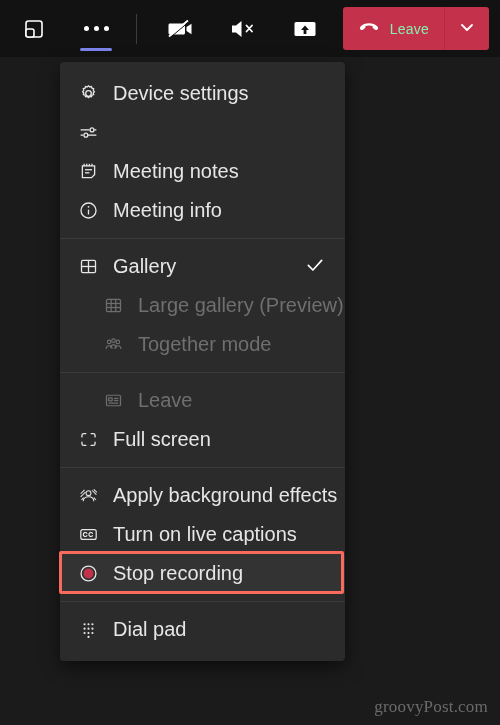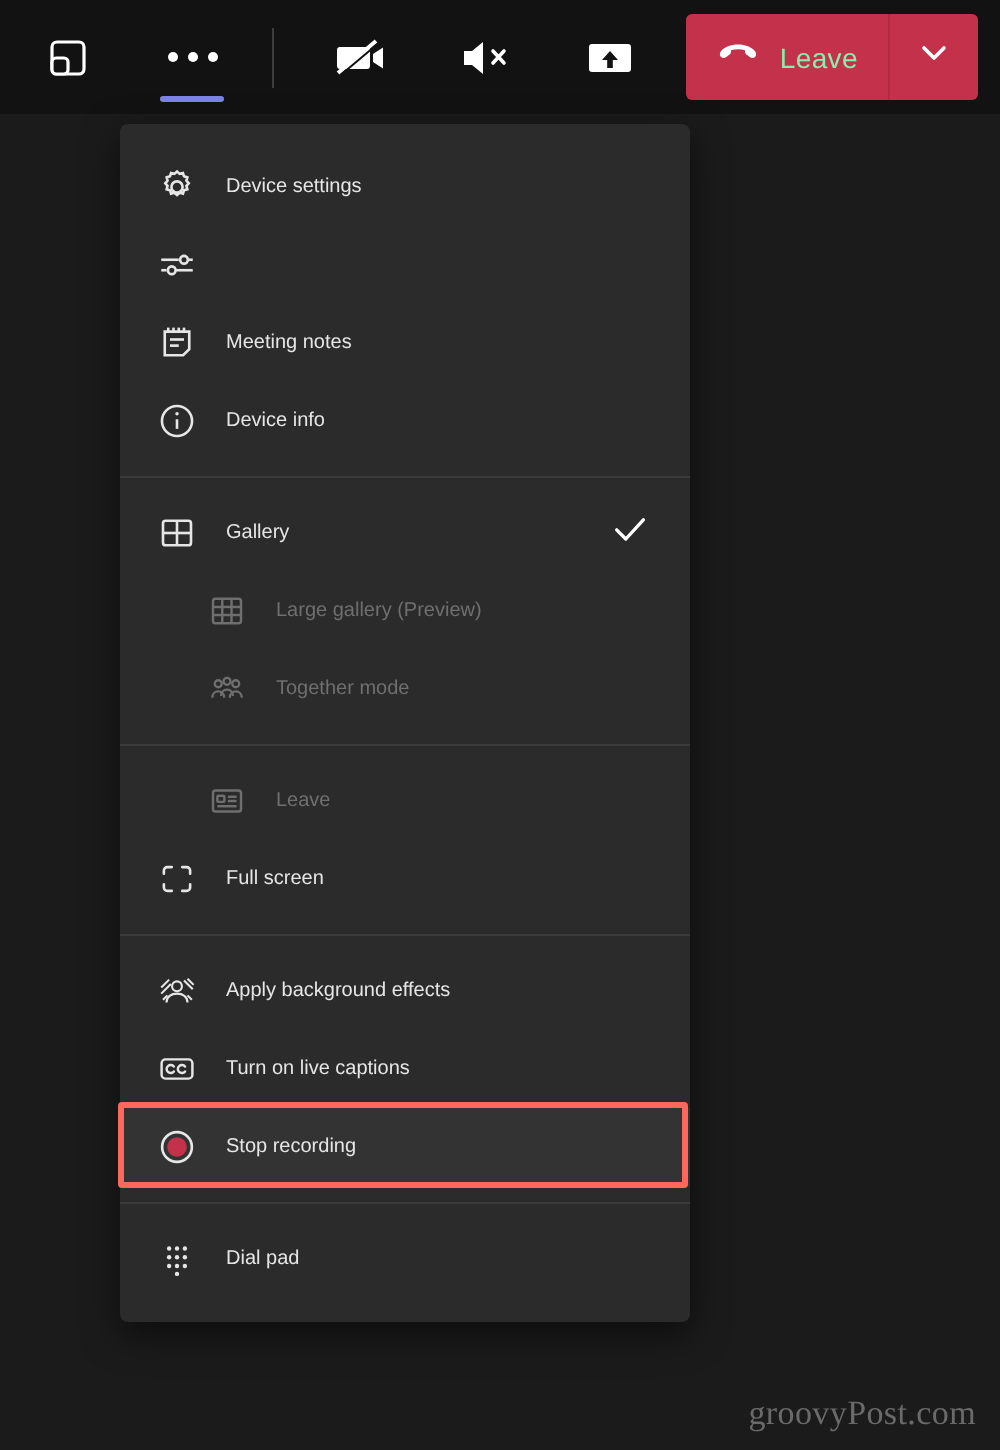--- a/index.html
+++ b/index.html
@@ -61,21 +61,21 @@
   .menu-section{padding:4px 0;}
   .menu-divider{height:1px;background:#3a3a3a;margin:4px 0;}
   .menu-item{
     height:39px;display:flex;align-items:center;
     padding-left:18px;cursor:pointer;position:relative;
   }
   .menu-item .mi-icon{
     width:26px;min-width:26px;display:flex;align-items:center;justify-content:flex-start;
   }
   .menu-item .mi-label{
-    color:#e6e6e6;font-size:10px;margin-left:9px;white-space:nowrap;
+    color:#e6e6e6;font-size:20px;margin-left:9px;white-space:nowrap;
   }
   .menu-item.disabled{cursor:default;margin-left:25px;}
   .menu-item.disabled .mi-label{color:#6f6f6f;}
   .menu-item .check{
     position:absolute;right:20px;top:50%;transform:translateY(-50%);
   }
   
   #item-stop-recording{
     background:#333333;
     box-shadow:inset 0 0 0 0 transparent;
@@ -207,21 +207,21 @@
     </div>
 
     <div class="menu-item">
       <span class="mi-icon">
         <svg width="21" height="21" viewBox="0 0 24 24" fill="none" stroke="#e6e6e6" stroke-width="1.5">
           <circle cx="12" cy="12" r="8.6"></circle>
           <line x1="12" y1="11" x2="12" y2="16.5"></line>
           <circle cx="12" cy="7.8" r="1" fill="#e6e6e6" stroke="none"></circle>
         </svg>
       </span>
-      <span class="mi-label">Device info</span>
+      <span class="mi-label">Meeting info</span>
     </div>
   </div>
 
   <div class="menu-divider"></div>
 
   <div class="menu-section">
     <div class="menu-item">
       <span class="mi-icon">
         <svg width="21" height="21" viewBox="0 0 24 24" fill="none" stroke="#e6e6e6" stroke-width="1.5">
           <rect x="4" y="5" width="16" height="14" rx="1.5"></rect>

